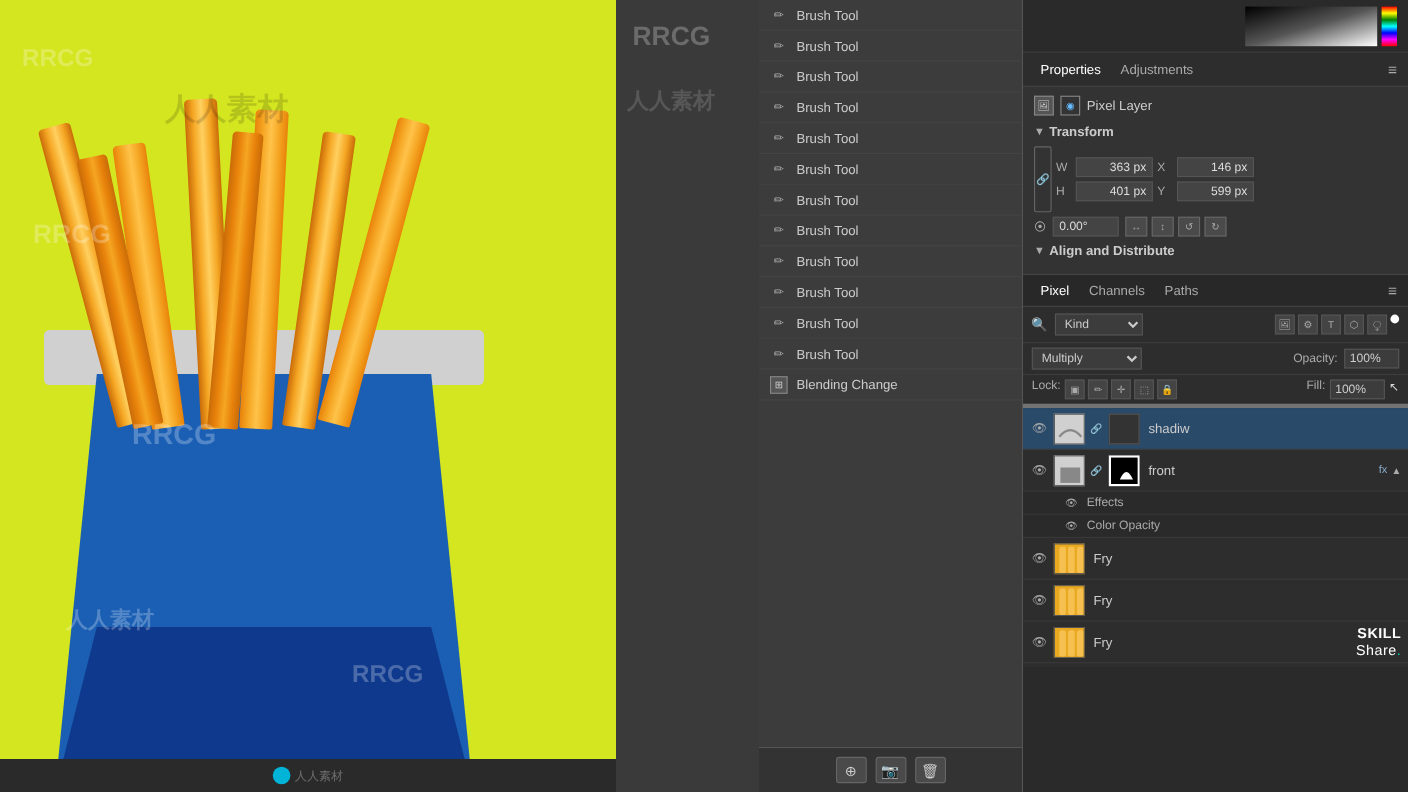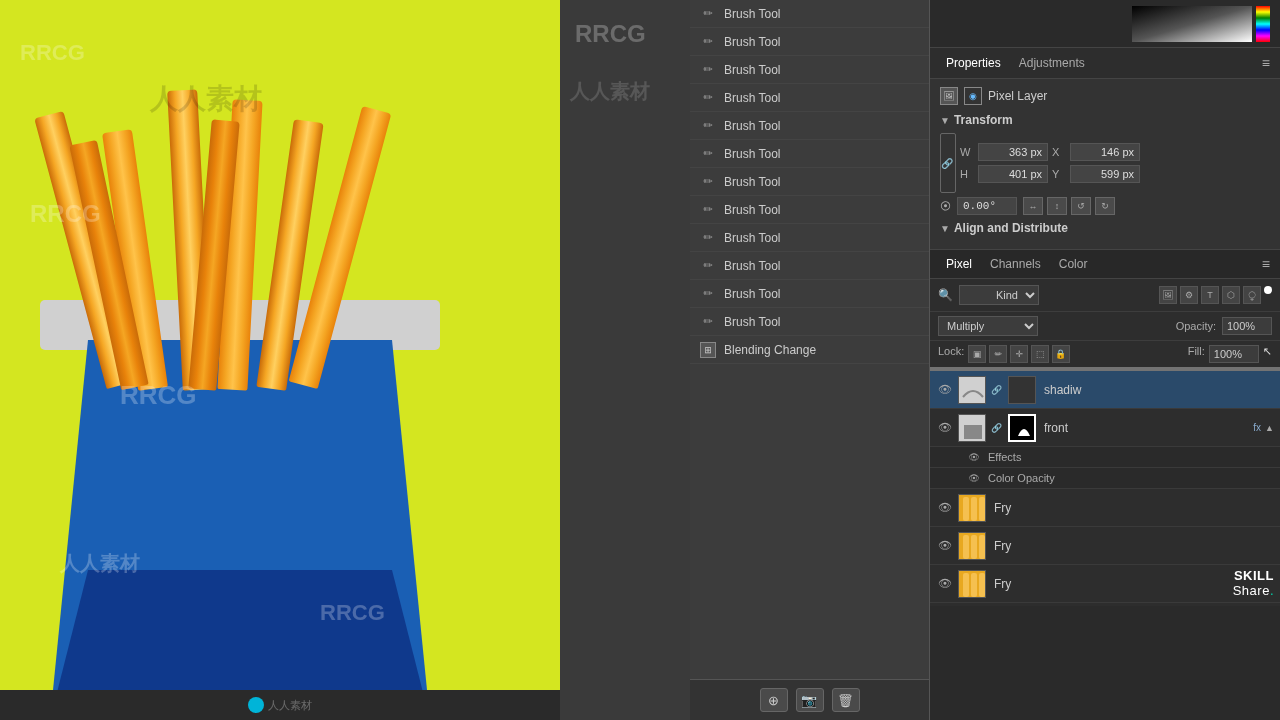--- a/index.html
+++ b/index.html
@@ -346,21 +346,20 @@
       gap: 6px;
       margin-bottom: 6px;
     }
     .rot-value {
       background: #444;
       border: 1px solid #555;
       color: #ddd;
       font-size: 11px;
       padding: 2px 5px;
       width: 60px;
-      font-family: Liberation Mono, monospace;
     }
     .rot-buttons {
       display: flex;
       gap: 4px;
     }
     .rot-btn {
       width: 20px;
       height: 18px;
       background: #4a4a4a;
       border: 1px solid #666;
@@ -411,21 +410,20 @@
       align-items: center;
       gap: 6px;
     }
     .kind-select {
       background: #3c3c3c;
       border: 1px solid #555;
       color: #ccc;
       font-size: 11px;
       padding: 2px 4px;
       width: 80px;
-      text-align: right;
     }
     .search-icon-wrap {
       color: #aaa;
       font-size: 12px;
     }
     .filter-icons {
       display: flex;
       gap: 3px;
       margin-left: auto;
     }
@@ -781,21 +779,21 @@
         <span class="section-toggle">▼</span>
         <span class="section-title">Align and Distribute</span>
       </div>
     </div>
   </div>
 
   <div class="layers-panel">
     <div class="layers-header">
       <span class="layers-tab active">Pixel</span>
       <span class="layers-tab">Channels</span>
-      <span class="layers-tab">Color</span>
+      <span class="layers-tab">Paths</span>
       <span class="panel-menu-btn">≡</span>
     </div>
 
     <div class="layers-controls">
       <span class="search-icon-wrap">🔍</span>
       <select class="kind-select">
         <option>Kind</option>
       </select>
       <div class="filter-icons">
         <div class="filter-icon">🖼</div>

